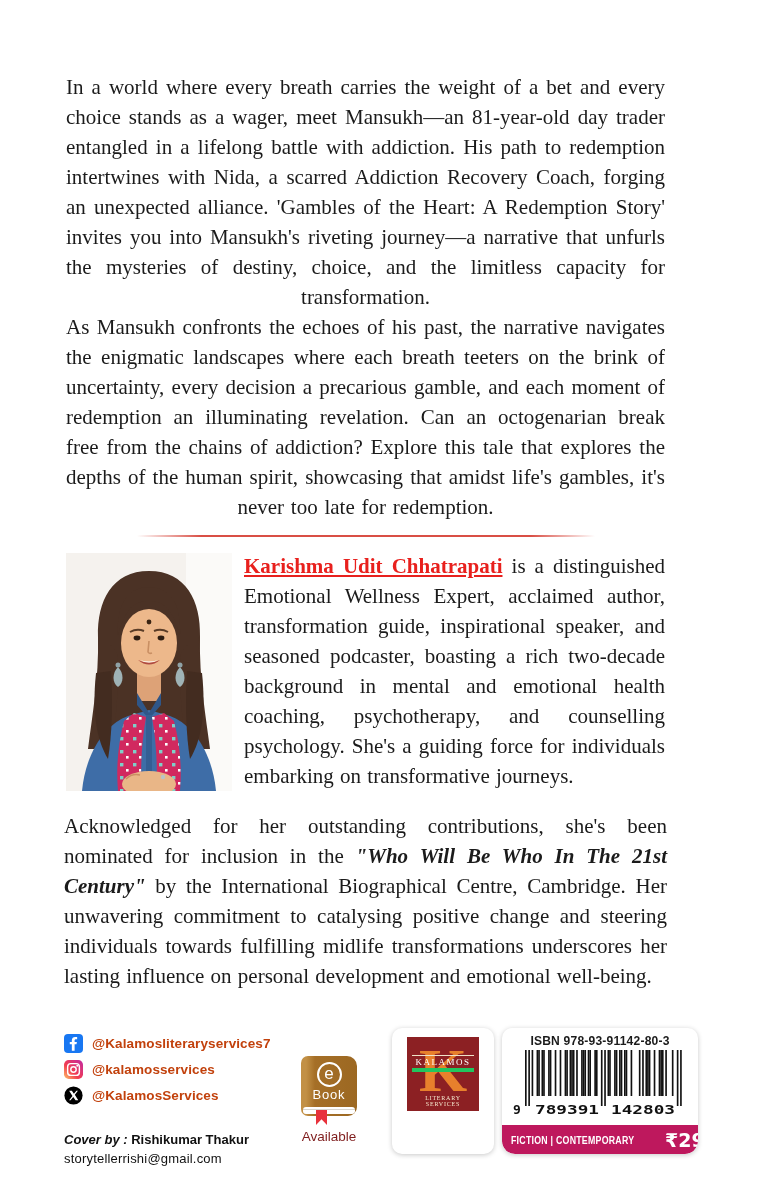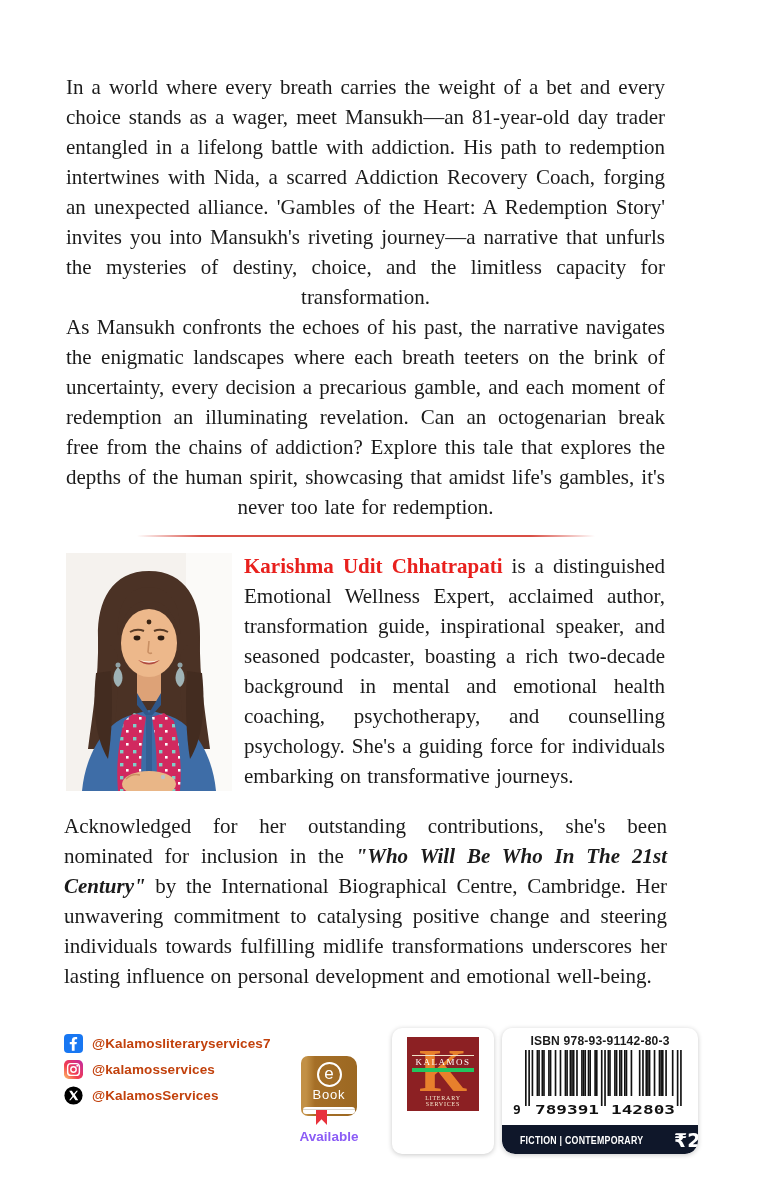--- a/index.html
+++ b/index.html
@@ -12,21 +12,21 @@
   .jc { font-size:21px; line-height:30px; text-align:justify; text-align-last:center; word-spacing:1.5px; }
 
   
   .divider { height:2px; width:458px; margin:13px auto 14px auto;
     background:linear-gradient(90deg, rgba(217,79,69,0), #d94f45 14%, #d94f45 86%, rgba(217,79,69,0)); }
 
   
   .bio-block { padding:0 66px; overflow:hidden; }
   .bio-text { font-size:21px; line-height:30px; text-align:justify; word-spacing:1px; }
   .author-photo { float:left; width:166px; height:238px; margin:2px 12px 0 0; }
-  .author-name { color:#e8201d; font-weight:bold; }
+  .author-name { color:#e8201d; font-weight:bold;text-decoration:underline; }
   .ack { padding:0 64px 0 64px; font-size:21px; line-height:30px; text-align:justify; margin-top:20px; word-spacing:1px; }
   .ack .hl { font-weight:bold; font-style:italic; }
 
   
   .footer { position:absolute; left:0; top:1026px; width:769px; height:174px; }
 
   .social { position:absolute; left:64px; top:8px; }
   .social-row { display:flex; align-items:center; gap:9px; height:18px; margin-bottom:8px; }
   .social-row svg { width:19px; height:19px; flex:0 0 auto; }
   .social-label { font-family:"Liberation Sans", sans-serif; font-weight:bold; font-size:13.5px; color:#c2410c; letter-spacing:.1px; }
@@ -41,41 +41,41 @@
   .book { position:relative; width:56px; height:60px; margin:0 auto;
     background:linear-gradient(90deg,#c29045 0 5px,#a56f27 14px,#9c6822 100%);
     border-radius:7px 10px 9px 7px; padding-top:6px; }
   .e-ring { width:25px; height:25px; border:2.5px solid #fff; border-radius:50%; margin:0 auto;
     color:#fff; font-family:"Liberation Sans", sans-serif; font-size:17px; line-height:20px; text-align:center; }
   .book-word { color:#fff; font-family:"Liberation Sans", sans-serif; font-size:13px; margin-top:0; letter-spacing:.8px; }
   .pages { position:absolute; left:2px; right:2px; bottom:2px; height:7px; border-radius:3px;
     background:linear-gradient(#ffffff 0 2px,#d8d5cf 2px 3px,#ffffff 3px); }
   .ribbon { position:absolute; left:15px; bottom:-9px; width:11px; height:15px; background:#e8323c;
     clip-path:polygon(0 0,100% 0,100% 100%,50% 62%,0 100%); }
-  .avail { margin-top:13px; font-family:"Liberation Sans", sans-serif; font-weight:bold; font-size:13.5px; color:#8b5cf6; }
+  .avail { margin-top:13px; font-family:"Liberation Sans", sans-serif; font-weight:normal; font-size:13.5px; color:#7f1d1d; }
 
   
   .pub-card { position:absolute; left:392px; top:2px; width:102px; height:126px; background:#fff;
     border-radius:10px; box-shadow:0 1px 5px rgba(0,0,0,.22); text-align:center; padding-top:9px; }
   .logo-sq { position:relative; width:72px; height:74px; background:#8c2023; margin:0 auto; overflow:hidden; }
   .logo-k { position:absolute; left:0; right:0; top:-4px; font-family:"Liberation Serif", serif;
     font-weight:bold; font-size:62px; line-height:74px; color:#e8802c; }
   .logo-band { position:absolute; left:5px; right:5px; top:18px; color:#fff; font-size:9px;
     letter-spacing:1.5px; border-top:1px solid #efe3c8; border-bottom:4px solid #22c55e; padding:1px 0; }
   .logo-sub { position:absolute; left:0; right:0; bottom:4px; color:#f5e9cf; font-size:6px; letter-spacing:.8px; }
   .pub-name { margin-top:6px; color:#8e2420; font-weight:bold; font-size:15px; line-height:16px; }
 
   
   .isbn-card { position:absolute; left:502px; top:2px; width:196px; height:126px; background:#fff;
     border-radius:10px 10px 13px 13px; box-shadow:0 1px 5px rgba(0,0,0,.22); overflow:hidden; }
   .isbn-label { text-align:center; margin-top:5px; font-family:"Liberation Sans", sans-serif;
     font-weight:bold; font-size:13px; letter-spacing:.2px; transform:scaleX(.93); white-space:nowrap; }
   .bar-svg { display:block; margin:0 auto; }
-  .band { position:absolute; left:0; right:0; bottom:0; height:29px; background:#0f172a;
-    display:flex; align-items:center; justify-content:space-between; padding:0 18px;
+  .band { position:absolute; left:0; right:0; bottom:0; height:29px; background:#be185d;
+    display:flex; align-items:center; justify-content:space-between; padding:0 9px;
     border-radius:0 0 13px 13px; }
   .cat { color:#fff; font-family:"Liberation Sans", sans-serif; font-weight:bold; font-size:11px;
     transform:scaleX(.8); transform-origin:left center; letter-spacing:.3px; white-space:nowrap; }
   .price { color:#fff; font-family:"DejaVu Sans", sans-serif; font-weight:bold; font-size:19px; }
 </style>
 </head>
 <body>
 
 <div class="page">
 
@@ -176,20 +176,24 @@
       </div>
       <div class="social-row">
         <svg viewBox="0 0 24 24">
           <circle cx="12" cy="12" r="11.5" fill="#000"></circle>
           <path d="M6.5 6h3.4l2.6 3.7L15.7 6h1.9l-3.9 4.9L18 18h-3.4l-2.9-4.1L8.3 18H6.4l4.3-5.4L6.5 6z" fill="#fff"></path>
         </svg>
         <span class="social-label">@KalamosServices</span>
       </div>
     </div>
 
+    <div class="credit">
+      <div><span class="by">Cover by :</span><span class="nm"> Rishikumar Thakur</span></div>
+      <div class="em">storytellerrishi@gmail.com</div>
+    </div>
 
     <div class="ebook">
       <div class="book">
         <div class="e-ring">e</div>
         <div class="book-word">Book</div>
         <div class="pages"></div>
         <div class="ribbon"></div>
       </div>
       <div class="avail">Available</div>
     </div>

